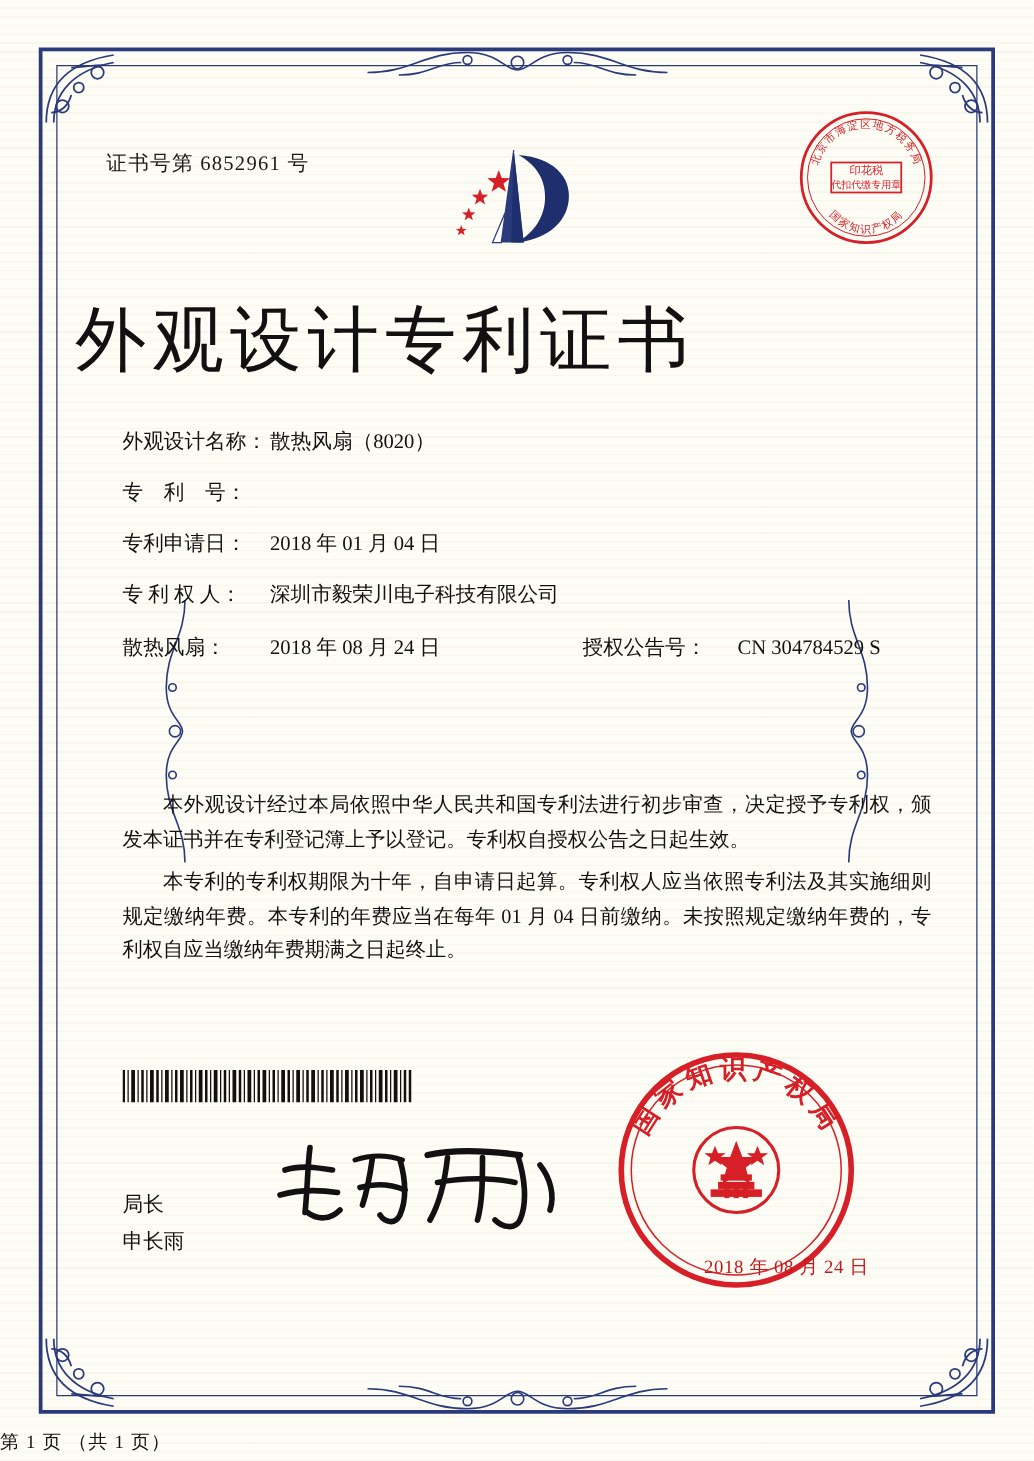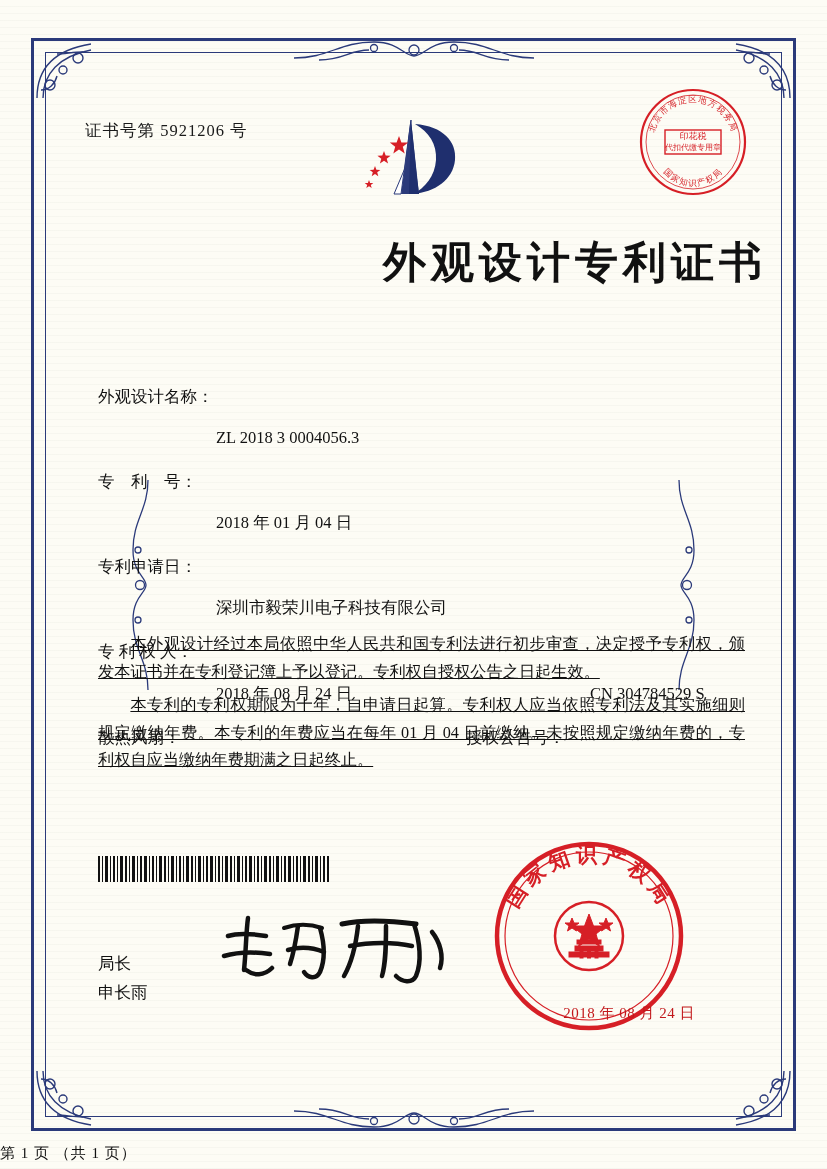--- a/index.html
+++ b/index.html
@@ -92,23 +92,23 @@
     top: 20px;
     width: 112px;
     height: 112px;
   }
   .tax-stamp svg { display: block; }
 
   .title {
     position: absolute;
     left: 0; right: 0;
     top: 168px;
-    text-align: right;
-    font-size: 43px;
-    font-weight: bold;
+    text-align: left;
+    font-size: 57px;
+    font-weight: normal;
     letter-spacing: 5px;
     color: #111;
     font-family: "DejaVu Serif", "Liberation Serif", serif;
   }
 
   .fields {
     position: absolute;
     left: 38px;
     right: 20px;
     top: 278px;
@@ -119,21 +119,20 @@
   .field-row {
     display: flex;
     align-items: flex-start;
     margin-bottom: 23px;
   }
   .field-label {
     flex: 0 0 auto;
     width: 118px;
     white-space: pre;
     letter-spacing: 0px;
-    margin-top: 44px;
   }
   .field-value {
     flex: 1 1 auto;
     white-space: pre-wrap;
   }
   .field-row.two-col .col-left {
     flex: 0 0 368px;
     display: flex;
   }
   .field-row.two-col .col-right {
@@ -150,21 +149,20 @@
 
   .paragraphs {
     position: absolute;
     left: 38px;
     right: 22px;
     top: 565px;
     font-size: 16.2px;
     line-height: 1.72;
     color: #111;
     text-align: justify;
-    text-decoration: underline;
   }
   .paragraphs p {
     margin: 0 0 5px 0;
     text-indent: 2em;
   }
 
   
   .barcode {
     position: absolute;
     left: 38px;
@@ -309,21 +307,21 @@
     <svg width="220" height="26" viewBox="0 0 220 26" fill="none" stroke="currentColor" stroke-width="1.3">
       <path d="M5 20 C 35 20, 45 5, 75 5 C 98 5, 102 18, 110 18 C 118 18, 122 5, 145 5 C 175 5, 185 20, 215 20"></path>
       <circle cx="110" cy="12" r="4.5"></circle>
       <circle cx="75" cy="10" r="3"></circle>
       <circle cx="145" cy="10" r="3"></circle>
     </svg>
   </div>
 
   <div class="content">
 
-    <div class="cert-number">证书号第 5921206 号</div>
+    <div class="cert-number">证书号第 6852961 号</div>
 
     <div class="logo">
       <svg viewBox="0 0 150 100">
 
         <path d="M76 16 C 104 18, 118 34, 116 52 C 114 72, 96 84, 74 86 C 86 80, 96 68, 97 52 C 98 36, 90 24, 76 16 Z" fill="#1f2f6e"></path>
 
         <path d="M72 12 L 80 86 L 62 86 Z" fill="#2b3a7a"></path>
         <path d="M72 12 L 66 60 L 55 86 L 62 86 Z" fill="#ffffff" stroke="#2b3a7a" stroke-width="1"></path>
         <path d="M72 12 L 78 70 L 80 86 L 70 86 Z" fill="#1f2f6e"></path>
 
@@ -353,26 +351,26 @@
         </text>
       </svg>
     </div>
 
     <div class="title">外观设计专利证书</div>
 
     <div class="fields">
 
       <div class="field-row">
         <div class="field-label">外观设计名称：</div>
+        <div class="field-value">散热风扇（8020）</div>
       </div>
 
 
       <div class="field-row">
         <div class="field-label">专　利　号：</div>
-        <div class="field-value">ZL 2018 3 0004056.3</div>
       </div>
 
       <div class="field-row">
         <div class="field-label">专利申请日：</div>
         <div class="field-value">2018 年 01 月 04 日</div>
       </div>
 
       <div class="field-row">
         <div class="field-label">专 利 权 人：</div>
         <div class="field-value">深圳市毅荣川电子科技有限公司</div>

